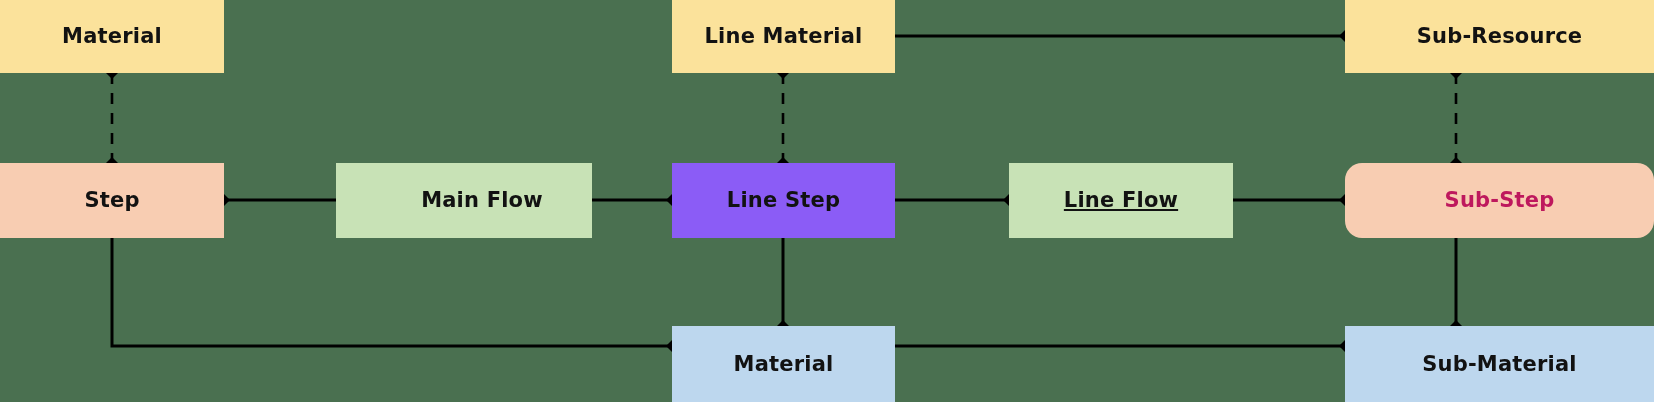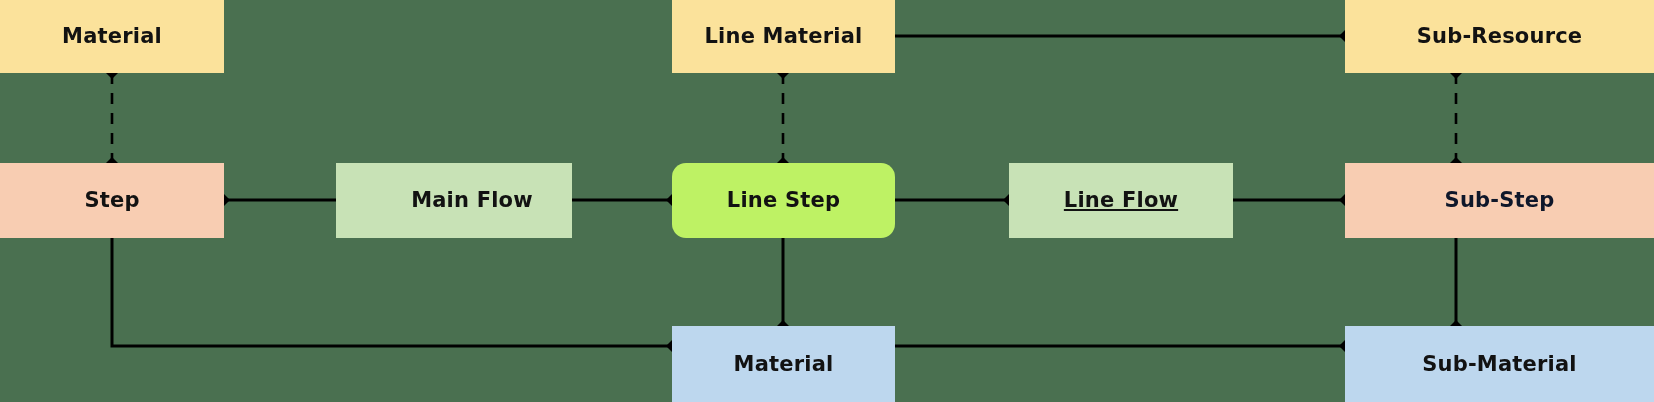--- a/index.html
+++ b/index.html
@@ -48,21 +48,21 @@
   .node.flow       { background: #c8e2b6; }
   .node.material   { background: #bdd7ee; }
 
   
   .row-res  { top: -10px;  height: 83px; }
   .row-step { top: 163px;  height: 75px; justify-content: center; }
   .row-mat  { top: 326px;  height: 86px; }
 
   
   .col-a { left: 0px;    width: 224px; }
-  .col-b { left: 336px;  width: 236px; padding-left: 36px; }
+  .col-b { left: 336px;  width: 256px; padding-left: 36px; }
   .col-c { left: 672px;  width: 223px; }
   .col-d { left: 1009px; width: 224px; }
   .col-e { left: 1345px; width: 309px; }
 
   .node.row-res .lbl  { transform: translateY(5px); }
   .node.row-mat .lbl  { transform: translateY(-4px); }
 </style>
 </head>
 <body>
 
@@ -138,29 +138,29 @@
   </div>
 
   <div class="node step row-step col-a" style="background: rgb(248, 205, 178); color: rgb(18, 18, 18);">
     <span class="lbl">Step</span>
   </div>
 
   <div class="node flow row-step col-b" style="background: rgb(200, 226, 182); color: rgb(18, 18, 18);">
     <span class="lbl">Main Flow</span>
   </div>
 
-  <div class="node step row-step col-c" style="background: #bef264; color: rgb(18, 18, 18); border-radius: 14px;">
+  <div class="node step row-step col-c" style="background: #8b5cf6; color: rgb(18, 18, 18);">
     <span class="lbl">Line Step</span>
   </div>
 
   <div class="node flow row-step col-d" style="background: rgb(200, 226, 182); color: rgb(18, 18, 18); text-decoration: underline;">
     <span class="lbl">Line Flow</span>
   </div>
 
-  <div class="node step row-step col-e" style="background: rgb(248, 205, 178); color: #0f172a;">
+  <div class="node step row-step col-e" style="background: rgb(248, 205, 178); color: #be185d; border-radius: 17px;">
     <span class="lbl">Sub-Step</span>
   </div>
 
   <div class="node material row-mat col-c" style="background: rgb(189, 215, 238); color: rgb(18, 18, 18);">
     <span class="lbl">Material</span>
   </div>
 
   <div class="node material row-mat col-e" style="background: rgb(189, 215, 238); color: rgb(18, 18, 18);">
     <span class="lbl">Sub-Material</span>
   </div>

